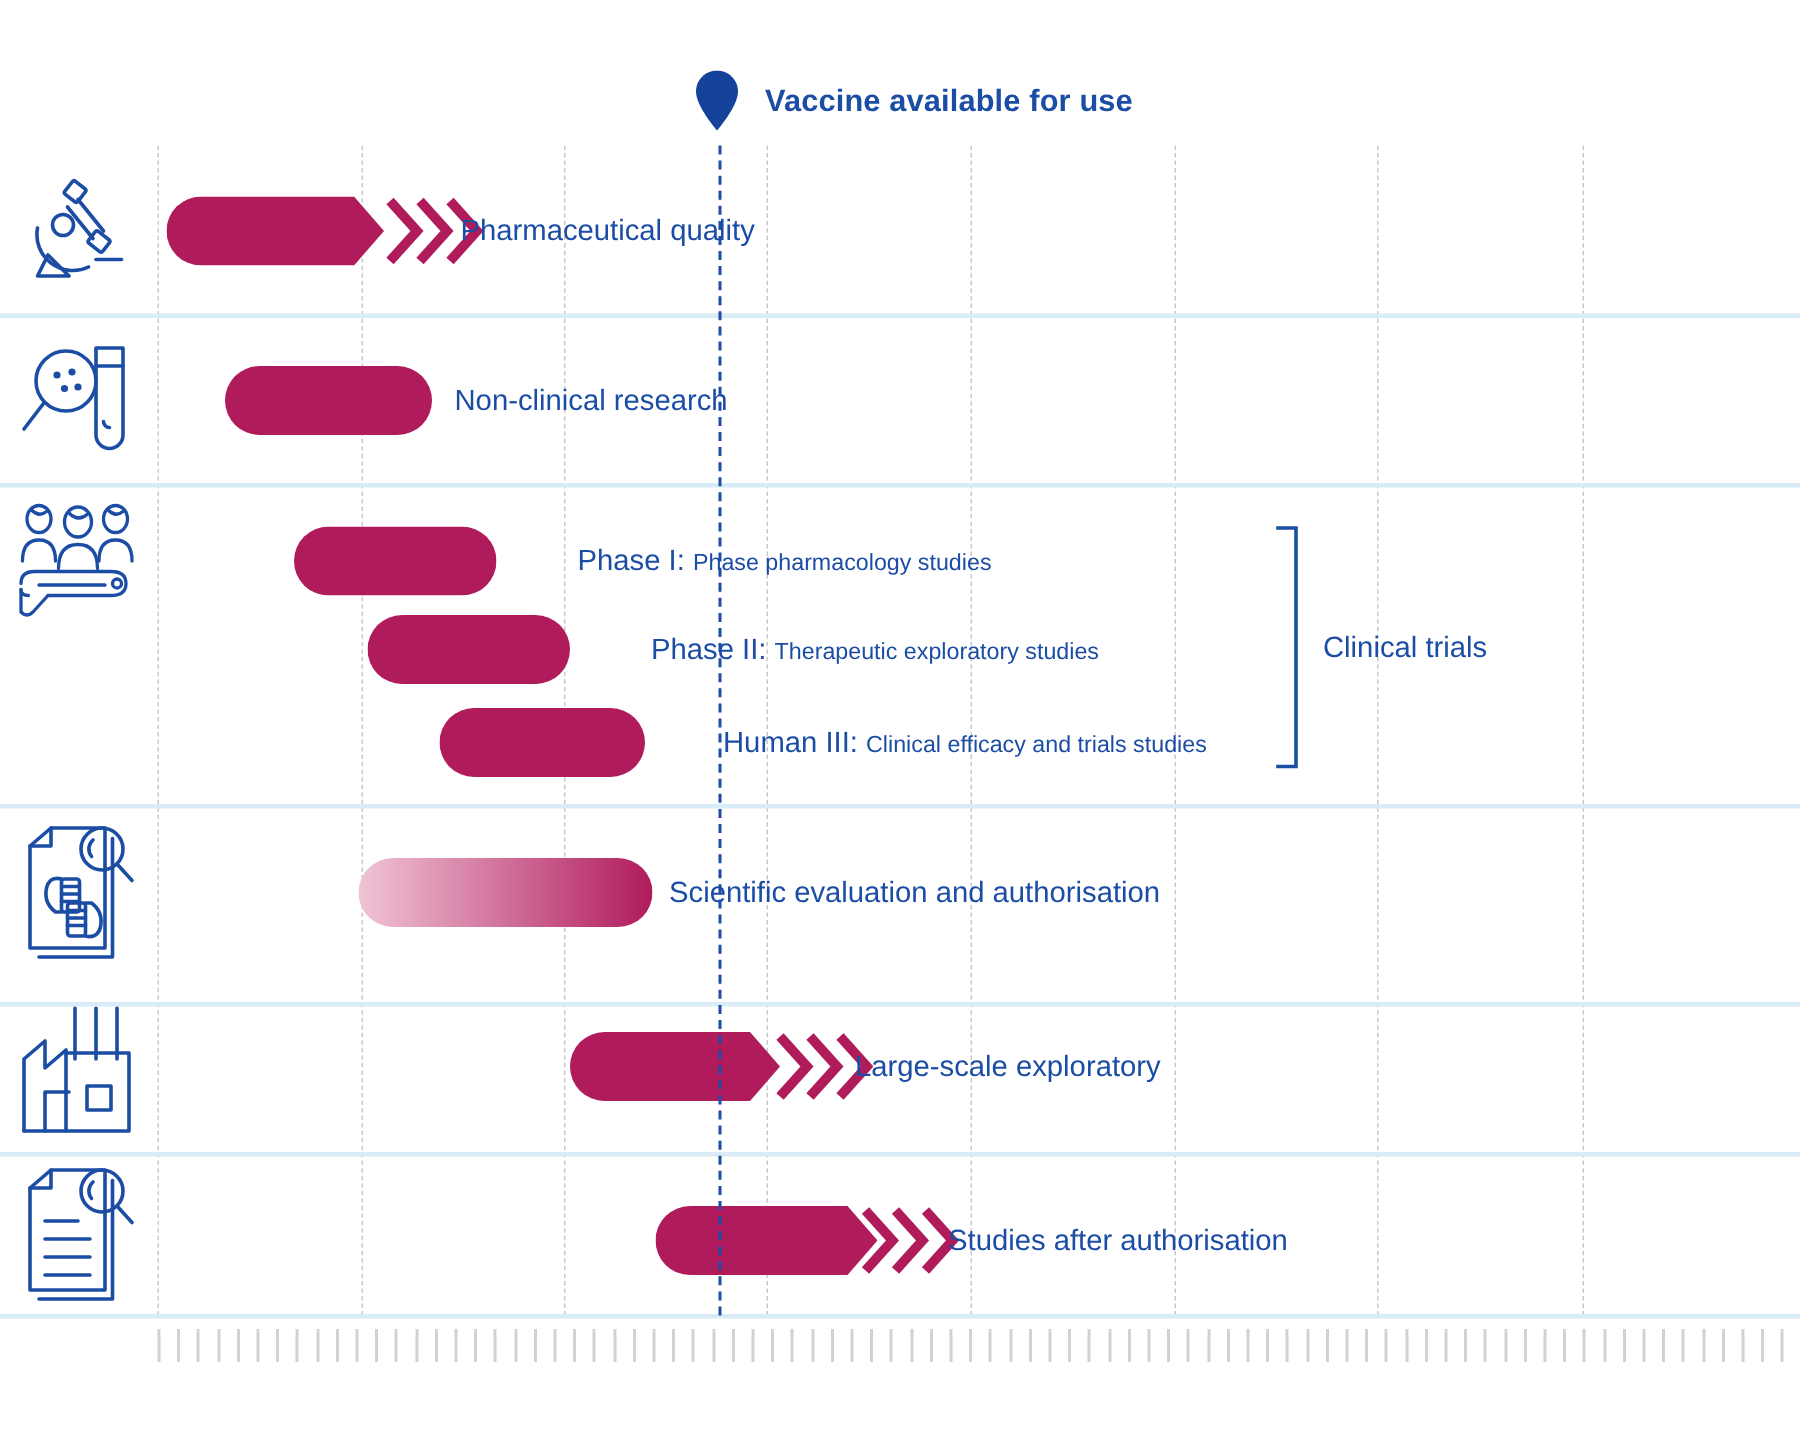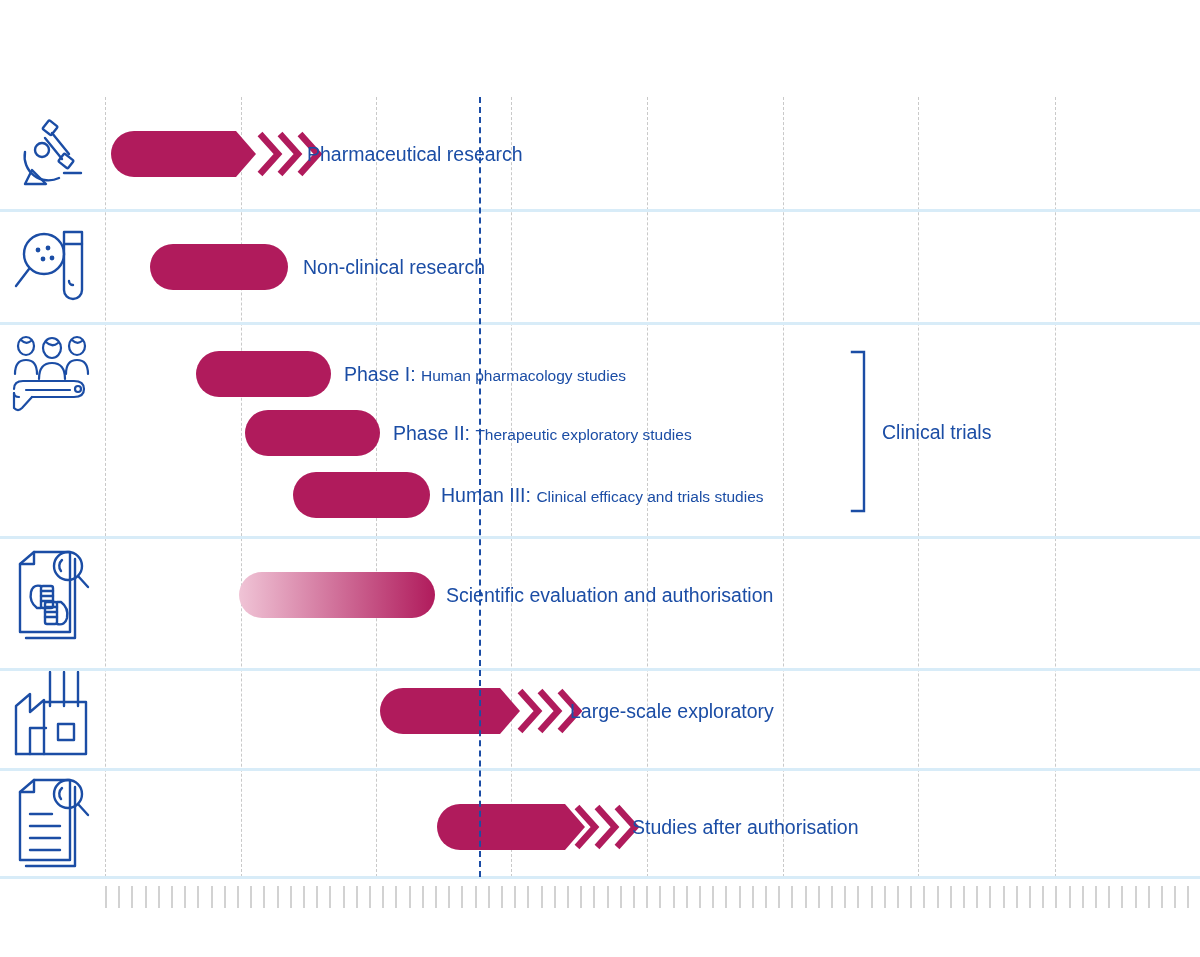--- a/index.html
+++ b/index.html
@@ -90,20 +90,21 @@
   .blabel {
     position: absolute;
     color: #1B4DA5;
     font-size: 19.5px;
     white-space: nowrap;
     z-index: 5;
     line-height: 1;
   }
   .blabel .strong {
     font-size: 19.5px;
+    margin-left: 41px;
   }
   .blabel .sub {
     font-size: 15.5px;
   }
 
   
   .bracket {
     position: absolute;
     z-index: 5;
   }
@@ -126,20 +127,28 @@
     top: 0;
     width: 2px; height: 22px;
     background: #d2d2d2;
   }
 </style>
 </head>
 <body>
 
 <div id="canvas">
 
+  <div class="marker-row">
+    <div class="pin">
+      <svg viewBox="0 0 28 40" width="28" height="40" aria-hidden="true">
+        <path d="M14 0 C6.3 0 0 6.3 0 14 C0 24 14 40 14 40 C14 40 28 24 28 14 C28 6.3 21.7 0 14 0 Z" fill="#15429B"></path>
+      </svg>
+    </div>
+    <div class="marker-label">Vaccine available for use</div>
+  </div>
 
   <div class="plot" id="plot">
       <div class="vgrid" style="left: 105px;"></div>
       <div class="vgrid" style="left: 241px;"></div>
       <div class="vgrid" style="left: 376px;"></div>
       <div class="vgrid" style="left: 511px;"></div>
       <div class="vgrid" style="left: 647px;"></div>
       <div class="vgrid" style="left: 783px;"></div>
       <div class="vgrid" style="left: 918px;"></div>
       <div class="vgrid" style="left: 1055px;"></div>
@@ -243,33 +252,33 @@
           <path d="M 23 0 L 125 0 L 145 23 L 125 46 L 23 46 A 23 23 0 0 1 23 0 Z" fill="#B01B5C"></path>
         </svg>
       </div>
       <div class="chevrons" style="left: 256px; top: 131px;">
         <svg width="66" height="46" viewBox="0 0 66 46">
           <path d="M 4 3 L 22 23 L 4 43" fill="none" stroke="#B01B5C" stroke-width="6.5" stroke-linecap="butt" stroke-linejoin="miter"></path>
           <path d="M 24 3 L 42 23 L 24 43" fill="none" stroke="#B01B5C" stroke-width="6.5" stroke-linecap="butt" stroke-linejoin="miter"></path>
           <path d="M 44 3 L 62 23 L 44 43" fill="none" stroke="#B01B5C" stroke-width="6.5" stroke-linecap="butt" stroke-linejoin="miter"></path>
         </svg>
       </div>
-      <div class="blabel" style="left: 307px; top: 145px;">Pharmaceutical research</div>
+      <div class="blabel" style="left: 307px; top: 145px;">Pharmaceutical quality</div>
       <div class="bar" style="left: 150px; top: 244px; width: 138px;">
         <svg class="shape" viewBox="0 0 138 46" preserveAspectRatio="none">
           <path d="M 23 0 L 115 0 A 23 23 0 0 1 115 46 L 23 46 A 23 23 0 0 1 23 0 Z" fill="#B01B5C"></path>
         </svg>
       </div>
       <div class="blabel" style="left: 303px; top: 258px;">Non-clinical research</div>
       <div class="bar" style="left: 196px; top: 351px; width: 135px;">
         <svg class="shape" viewBox="0 0 135 46" preserveAspectRatio="none">
           <path d="M 23 0 L 112 0 A 23 23 0 0 1 112 46 L 23 46 A 23 23 0 0 1 23 0 Z" fill="#B01B5C"></path>
         </svg>
       </div>
-      <div class="blabel" style="left: 344px; top: 365px;"><span class="strong">Phase I: </span><span class="sub">Human pharmacology studies</span></div>
+      <div class="blabel" style="left: 344px; top: 365px;"><span class="strong">Phase I: </span><span class="sub">Phase pharmacology studies</span></div>
       <div class="bar" style="left: 245px; top: 410px; width: 135px;">
         <svg class="shape" viewBox="0 0 135 46" preserveAspectRatio="none">
           <path d="M 23 0 L 112 0 A 23 23 0 0 1 112 46 L 23 46 A 23 23 0 0 1 23 0 Z" fill="#B01B5C"></path>
         </svg>
       </div>
       <div class="blabel" style="left: 393px; top: 424px; text-align: right;"><span class="strong">Phase II: </span><span class="sub">Therapeutic exploratory studies</span></div>
       <div class="bar" style="left: 293px; top: 472px; width: 137px;">
         <svg class="shape" viewBox="0 0 137 46" preserveAspectRatio="none">
           <path d="M 23 0 L 114 0 A 23 23 0 0 1 114 46 L 23 46 A 23 23 0 0 1 23 0 Z" fill="#B01B5C"></path>
         </svg>

